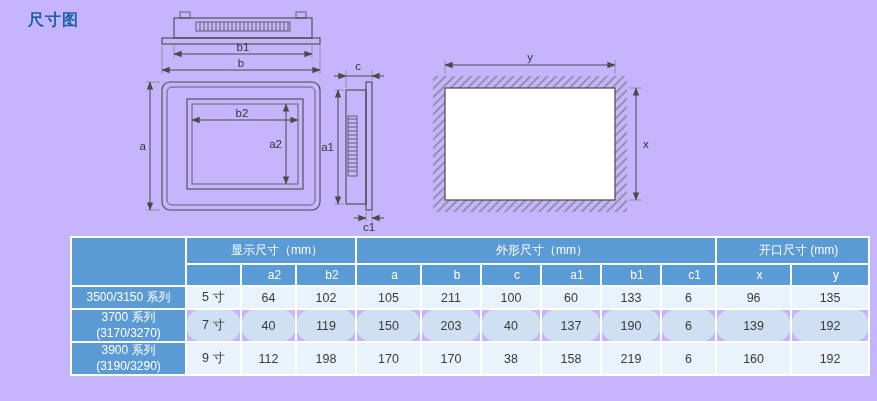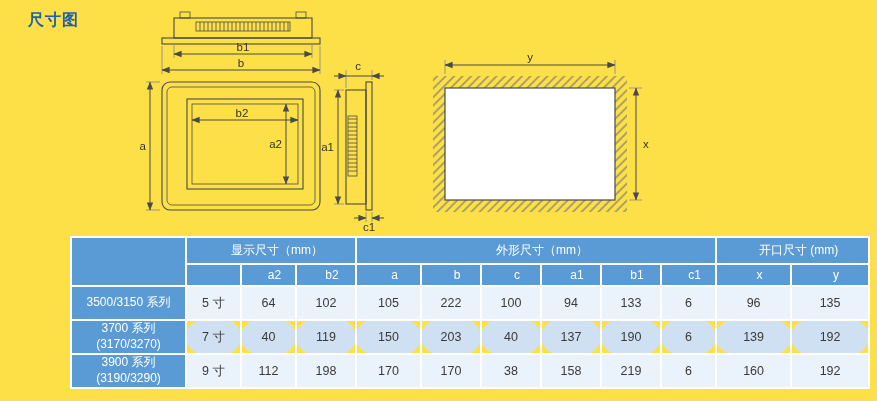--- a/index.html
+++ b/index.html
@@ -1,21 +1,21 @@
 <!DOCTYPE html>
 <html style="--c-title: #1f5fa8; --c-header_blue: #5b9bd5; --c-row_light: #eaf2fb; --c-row_medium: #cfe0f2; --c-line: #4a4a4a;"><head>
 <meta charset="utf-8">
 <style>
   * { box-sizing: border-box; margin: 0; padding: 0; }
   html, body { background: #fff; }
   body {
     width: 877px; height: 401px;
     font-family: "Liberation Sans", sans-serif;
   }
-  .page { position: relative; width: 877px; height: 401px; background: #fde047; overflow: hidden; }
+  .page { position: relative; width: 877px; height: 401px; background: #c4b5fd; overflow: hidden; }
 
   .title {
     position: absolute; left: 28px; top: 10px;
     font-size: 16px; font-weight: bold;
     color: var(--c-title, #1f5fa8);
     letter-spacing: 1px;
   }
 
   .drawings { position: absolute; left: 0; top: 0; }
   .drawings text { font-size: 11.5px; fill: #333; font-family: "Liberation Sans", sans-serif; }
@@ -32,21 +32,21 @@
   .dim-table th, .dim-table td { border: 2px solid #fff; padding: 0; overflow: hidden; }
   .dim-table th.hdr {
     background: var(--c-header_blue, #5b9bd5);
     color: #fff; font-weight: normal; font-size: 12px; height: 27px; padding-left: 12px;
   }
   .dim-table tr.subhdr th.hdr { height: 22px; }
   .dim-table th.series {
     background: var(--c-header_blue, #5b9bd5);
     color: #fff; font-weight: normal; font-size: 12px; line-height: 1.3; margin-top: 30px;
   }
-  .dim-table tbody td { height: 34px; }
+  .dim-table tbody td { height: 23px; }
   .dim-table tr.light td { background: var(--c-row_light, #eaf2fb); }
   .dim-table tr.medium td { background: var(--c-row_medium, #cfe0f2); border-radius: 17px; }
 </style>
 </head>
 <body>
 
 <div class="page">
 
   <div class="title">尺寸图</div>
 
@@ -175,23 +175,23 @@
     <tbody>
       <tr class="light">
         <th class="series">
           <div>3500/3150 系列</div>
           <div></div>
         </th>
         <td>5 寸</td>
         <td>64</td>
         <td>102</td>
         <td>105</td>
-        <td>222</td>
+        <td>211</td>
         <td>100</td>
-        <td>94</td>
+        <td>60</td>
         <td>133</td>
         <td>6</td>
         <td>96</td>
         <td>135</td>
       </tr>
       <tr class="medium">
         <th class="series">
           <div>3700 系列</div>
           <div>(3170/3270)</div>
         </th>

